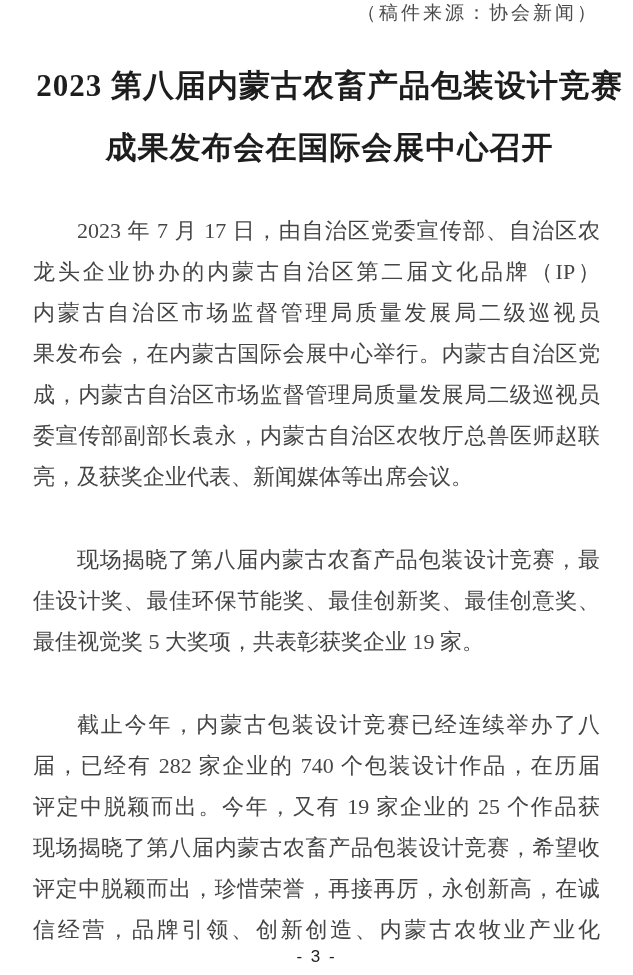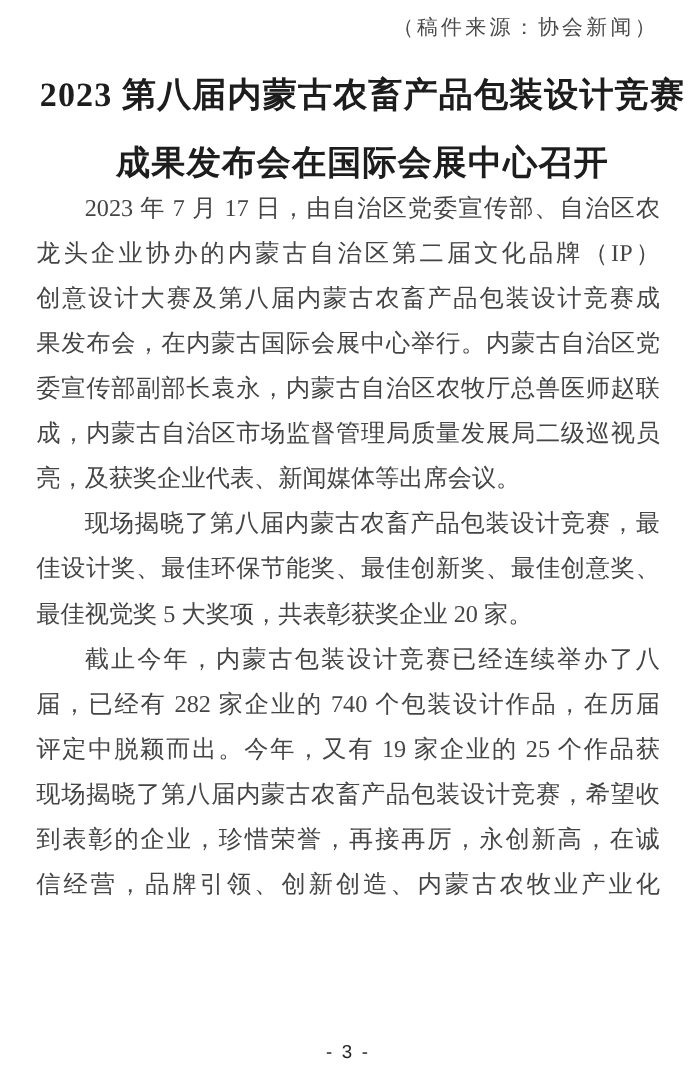--- a/index.html
+++ b/index.html
@@ -10,21 +10,21 @@
   .page {
     position: relative;
     width: 633px;
     height: 975px;
     background: var(--bg, #ffffff);
     font-family: "Liberation Serif", serif;
     overflow: hidden;
   }
   .source-note {
     position: absolute;
-    top: 12px;
+    top: 0;
     right: 34px;
     font-size: 19px;
     letter-spacing: 3px;
     color: var(--note-text, #4a4a4a);
     white-space: nowrap;
     text-align: center;
   }
   .doc-title {
     position: absolute;
     top: 42px;
@@ -52,20 +52,21 @@
     padding: 0;
   }
   .bline {
     text-align: justify;
     text-align-last: justify;
     height: 41px;
     overflow: hidden;
   }
   .bline.ind {
     text-indent: 44px;
+    margin-top: 42px;
   }
   .bline.rag {
     text-align-last: left;
   }
   .page-number {
     position: absolute;
     bottom: 8px;
     left: 0;
     width: 100%;
     text-align: center;
@@ -84,36 +85,36 @@
 
   <h1 class="doc-title">
     <div>2023 第八届内蒙古农畜产品包装设计竞赛</div>
     <div>成果发布会在国际会展中心召开</div>
   </h1>
 
   <div class="doc-body" id="doc-body">
       <div class="para">
         <div class="bline ind">2023 年 7 月 17 日，由自治区党委宣传部、自治区农</div>
         <div class="bline">龙头企业协办的内蒙古自治区第二届文化品牌（IP）</div>
-        <div class="bline">创意设计大赛及第八届内蒙古农畜产品包装设计竞赛成</div>
+        <div class="bline">内蒙古自治区市场监督管理局质量发展局二级巡视员</div>
         <div class="bline">果发布会，在内蒙古国际会展中心举行。内蒙古自治区党</div>
+        <div class="bline">成，内蒙古自治区市场监督管理局质量发展局二级巡视员</div>
         <div class="bline">委宣传部副部长袁永，内蒙古自治区农牧厅总兽医师赵联</div>
-        <div class="bline">成，内蒙古自治区市场监督管理局质量发展局二级巡视员</div>
         <div class="bline rag">亮，及获奖企业代表、新闻媒体等出席会议。</div>
       </div>
       <div class="para">
         <div class="bline ind">现场揭晓了第八届内蒙古农畜产品包装设计竞赛，最</div>
         <div class="bline">佳设计奖、最佳环保节能奖、最佳创新奖、最佳创意奖、</div>
-        <div class="bline rag">最佳视觉奖 5 大奖项，共表彰获奖企业 20 家。</div>
+        <div class="bline rag">最佳视觉奖 5 大奖项，共表彰获奖企业 19 家。</div>
       </div>
       <div class="para">
         <div class="bline ind">截止今年，内蒙古包装设计竞赛已经连续举办了八</div>
         <div class="bline">届，已经有 282 家企业的 740 个包装设计作品，在历届</div>
         <div class="bline">评定中脱颖而出。今年，又有 19 家企业的 25 个作品获</div>
         <div class="bline">现场揭晓了第八届内蒙古农畜产品包装设计竞赛，希望收</div>
-        <div class="bline">到表彰的企业，珍惜荣誉，再接再厉，永创新高，在诚</div>
+        <div class="bline">评定中脱颖而出，珍惜荣誉，再接再厉，永创新高，在诚</div>
         <div class="bline">信经营，品牌引领、创新创造、内蒙古农牧业产业化</div>
       </div>
     </div>
 
   <div class="page-number">- 3 -</div>
 
 </div>
 
 </body></html>

